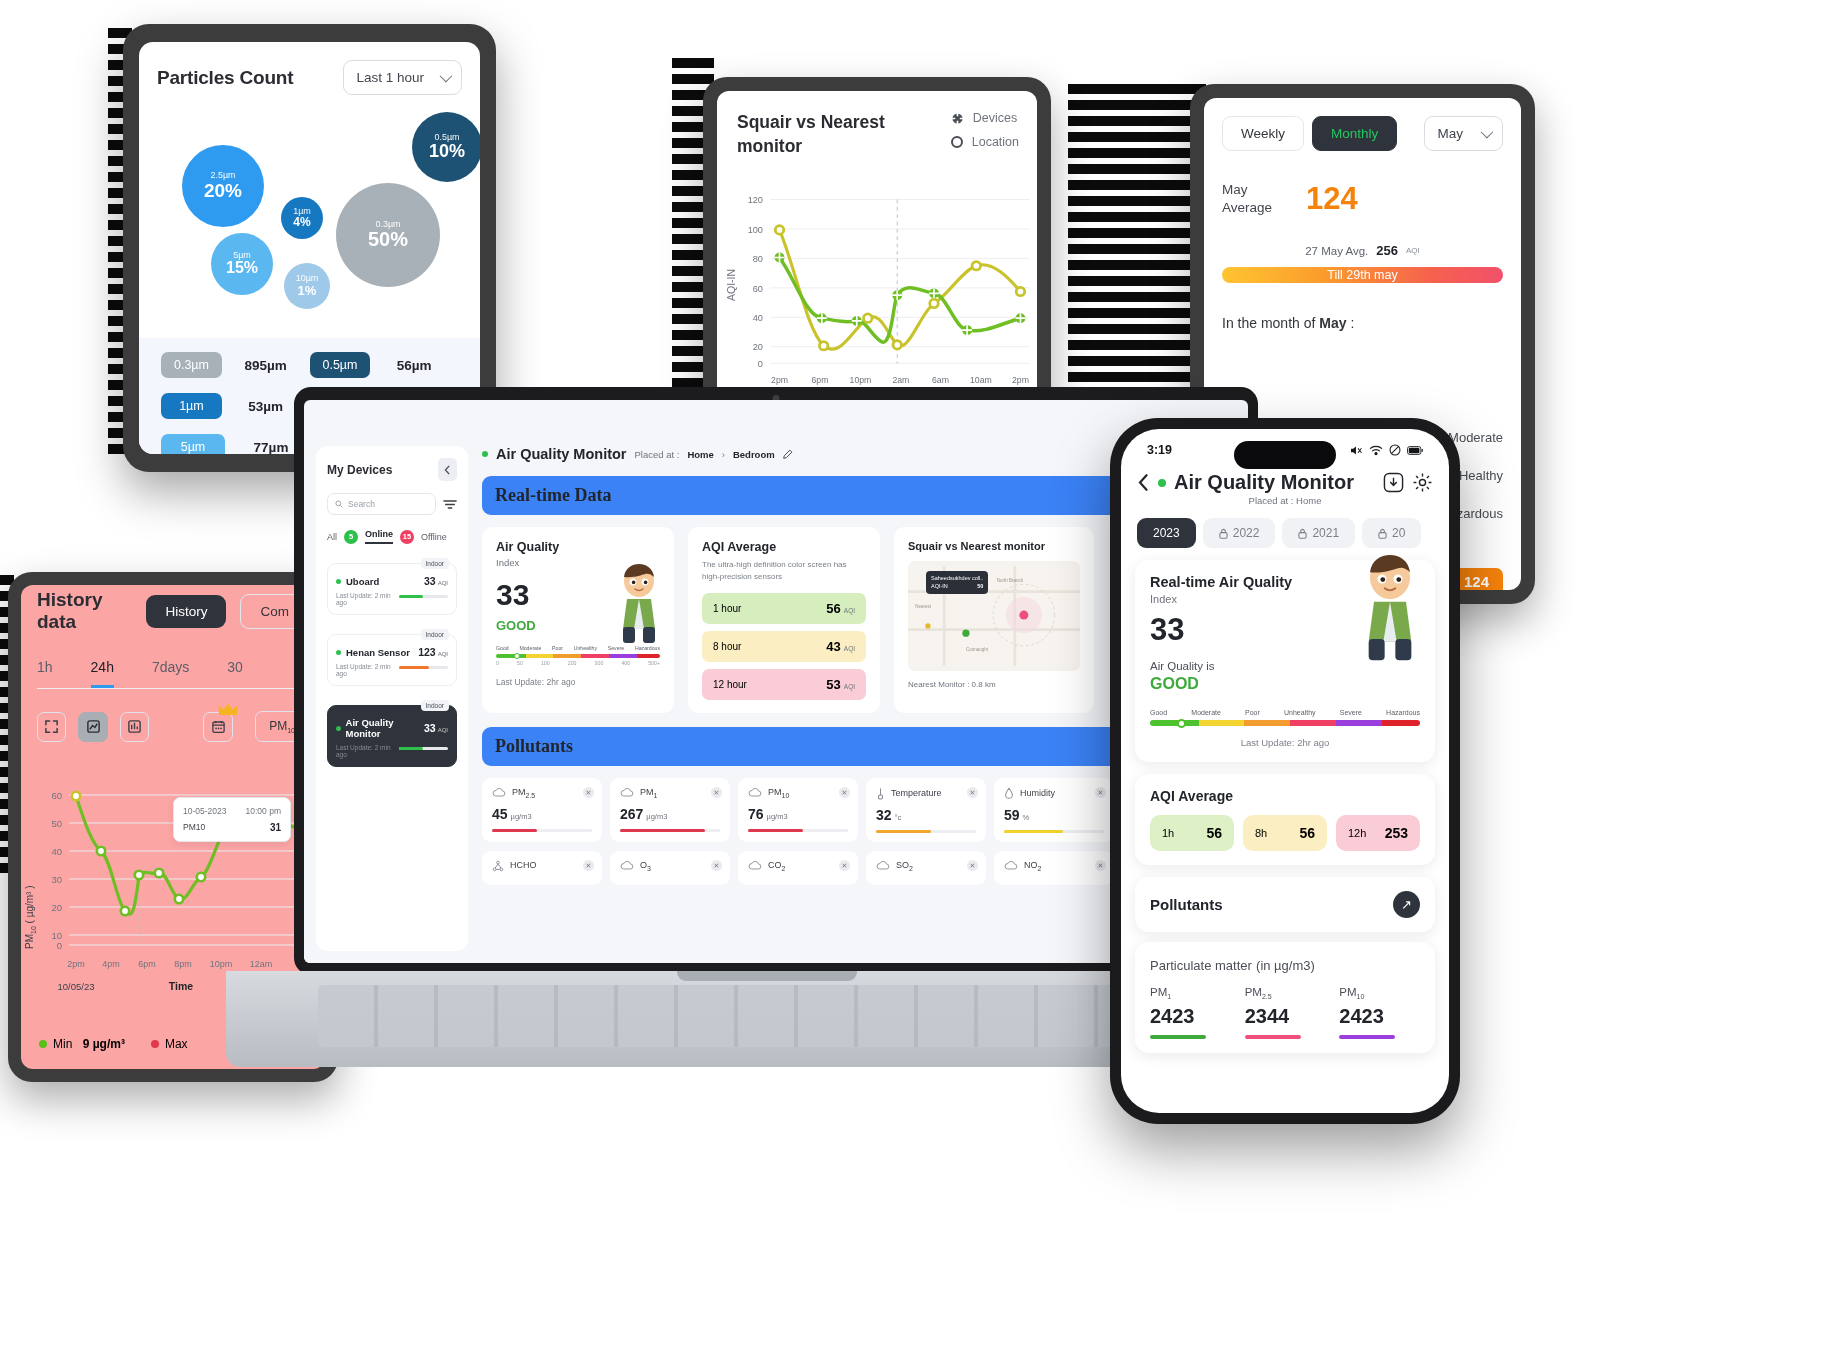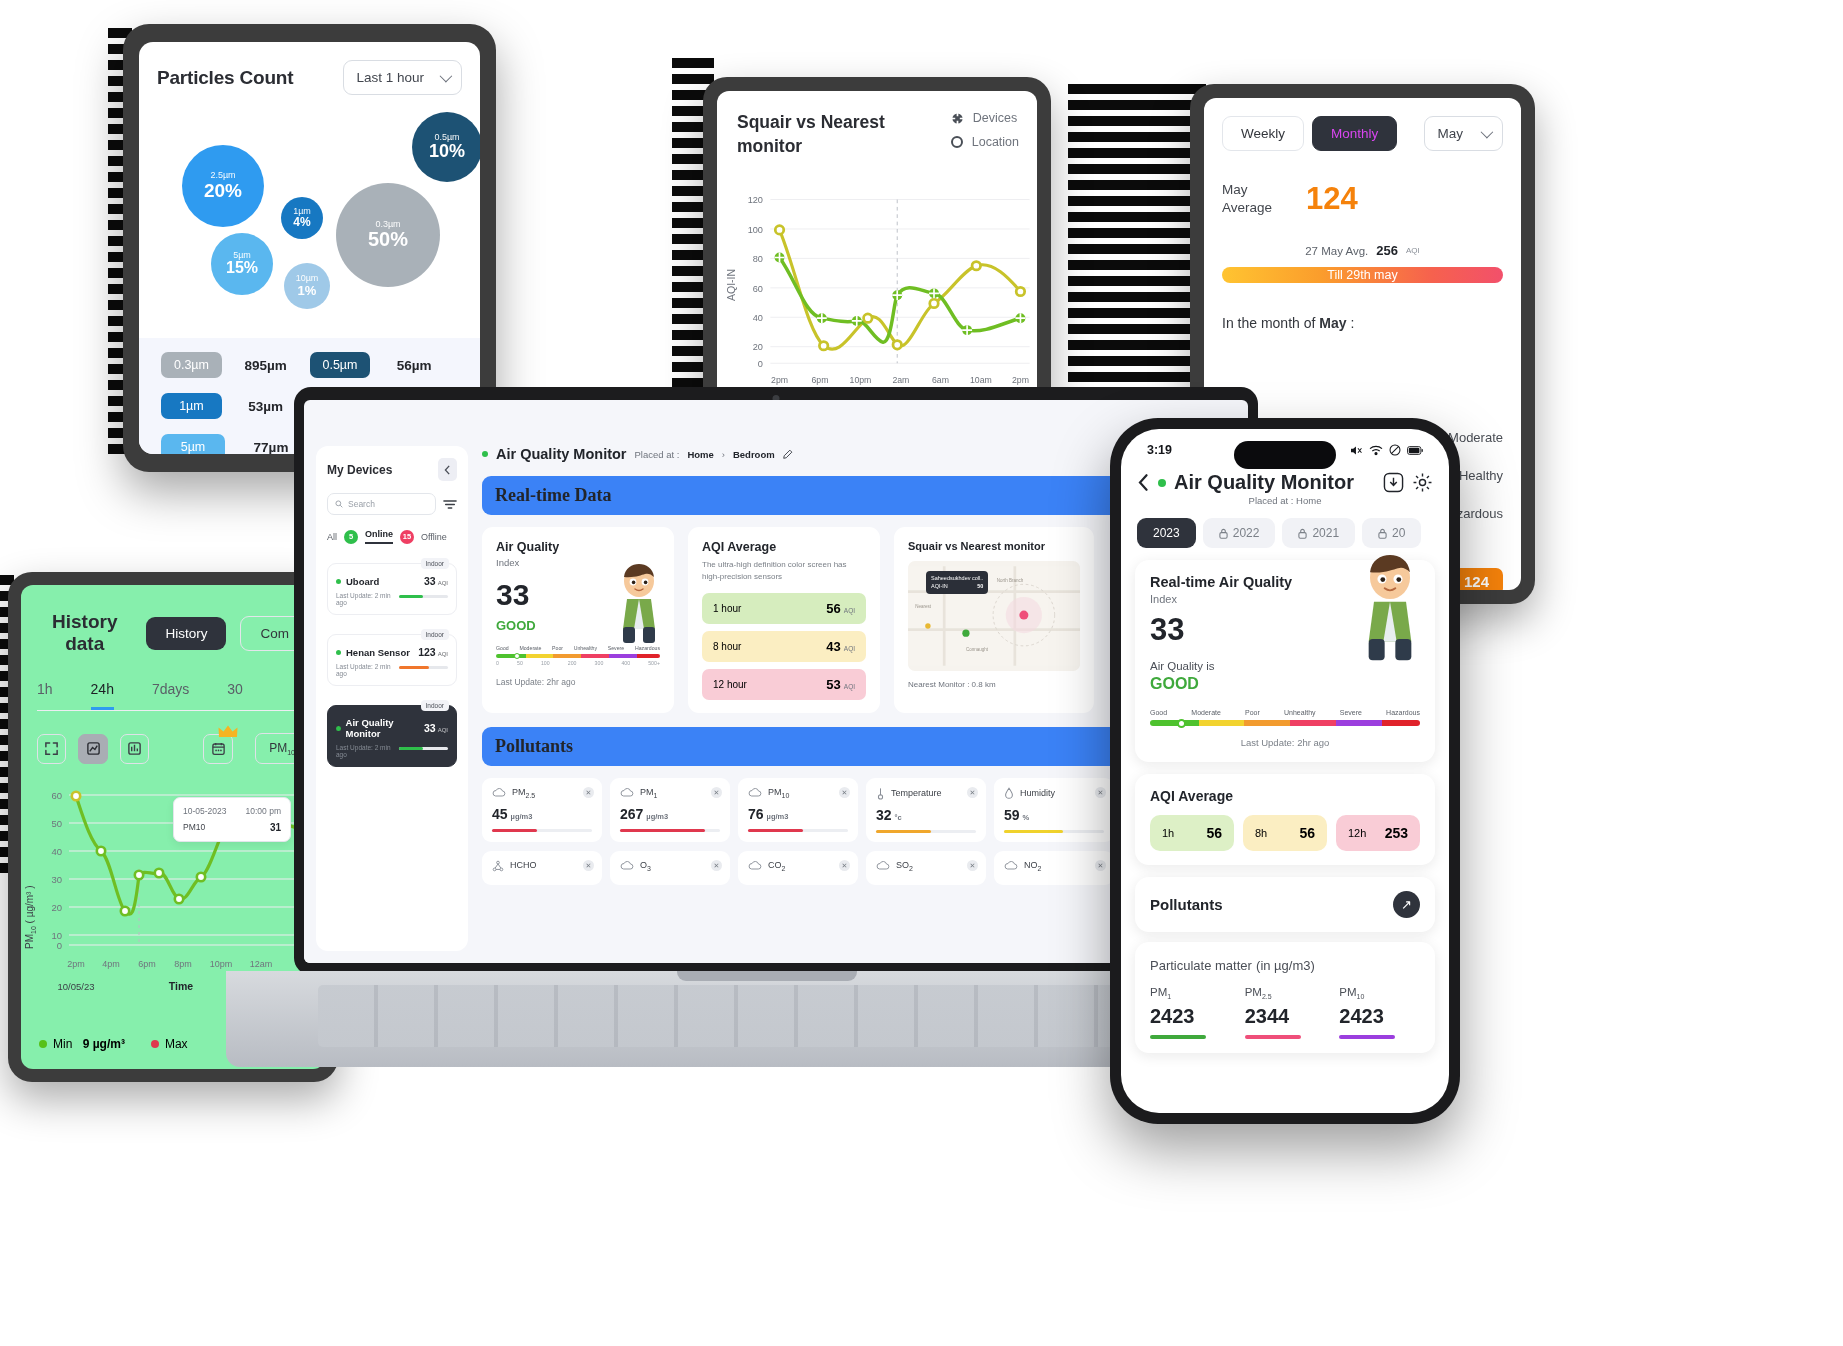--- a/index.html
+++ b/index.html
@@ -54,40 +54,40 @@
 
   
   #tab3-frame{
     position:absolute; left:1190px; top:84px; width:345px; height:520px;
     background:#3c3c3c; border-radius:24px; padding:14px;
     box-shadow:0 18px 40px rgba(0,0,0,.32);
   }
   #tab3-screen{ width:100%;height:100%;background:#fff;border-radius:12px;overflow:hidden;position:relative;padding:18px;}
   #m-toggle{ display:flex; gap:0; background:#fff;}
   .mtog{ border:1px solid #e3e6eb; font-size:13.5px; padding:9px 18px; border-radius:9px; color:#33363c; background:#fff;}
-  .mtog.on{ background:#2f333c; color:#d946ef; border-color:#2f333c;}
+  .mtog.on{ background:#2f333c; color:#22c55e; border-color:#2f333c;}
   #m-sel{ border:1px solid #d9dde3;border-radius:9px;padding:9px 12px;font-size:13.5px;color:#41454d;
           display:flex;align-items:center;gap:18px;}
   #m-avgrow{ display:flex; align-items:center; gap:34px; margin-top:30px;}
   #m-avg-label{ font-size:13.5px; color:#43474e; line-height:1.35;}
   #m-avg-val{ font-size:31px; font-weight:700; color:#f5820b;}
   #m-scale-note{ display:flex; align-items:center; gap:8px; justify-content:center; font-size:11.5px; color:#5d626a; margin-top:26px;}
   #m-bar{ height:16px; border-radius:8px; margin-top:9px; color:#fff; font-size:12.5px;
           display:flex;align-items:center;justify-content:center;
           background:linear-gradient(90deg,#ffc431,#fb9d2c 35%,#f6614e 75%,#f2506b);}
   #m-month-note{ margin-top:32px; font-size:14px; color:#33363c;}
   .scale-word{ position:absolute; right:18px; font-size:13px; color:#4a4e55;}
 
   
   #hist-frame{
     position:absolute; left:8px; top:572px; width:330px; height:510px;
     background:#3c3c3c; border-radius:24px; padding:13px;
     box-shadow:0 18px 40px rgba(0,0,0,.32);
   }
-  #hist-screen{ width:100%;height:100%;background:#86efac;border-radius:12px;overflow:hidden;position:relative;padding:26px 16px;text-align:center;}
+  #hist-screen{ width:100%;height:100%;background:#fca5a5;border-radius:12px;overflow:hidden;position:relative;padding:4px 16px;}
   #h-head{ display:flex; align-items:center; gap:14px;}
   #h-title{ font-size:19px; font-weight:700; color:#2b2d33;}
   .h-seg{ border-radius:9px; padding:9px 19px; font-size:13.5px;}
   .h-seg.on{ background:#2f333c;color:#fff;}
   .h-seg.off{ border:1px solid #e3e6eb;color:#33363c;}
   #h-tabs{ display:flex; gap:38px; margin-top:26px; font-size:14px; color:#5a5f67; border-bottom:1px solid #eceef2; }
   #h-tabs .t{ padding-bottom:10px;}
   #h-tabs .t.on{ color:#1d1f24; border-bottom:3px solid #2f9bf0;}
   #h-tools{ display:flex; align-items:center; gap:12px; margin-top:22px;}
   .tool{ width:30px;height:30px;border:1px solid #dfe2e8;border-radius:7px;display:flex;align-items:center;justify-content:center;}
@@ -152,21 +152,21 @@
      background:linear-gradient(90deg,#4ec22e 0 18%,#f2d32f 18% 35%,#f29b2f 35% 52%,#ef3f63 52% 69%,#9b3ede 69% 86%,#e0222a 86% 100%);}
   .aqscale-nums{ display:flex; justify-content:space-between; font-size:5.2px; color:#9aa0a8;}
   .aqrow{ border-radius:7px; padding:8px 11px; display:flex; align-items:center; justify-content:space-between; font-size:10px; margin-top:7px;}
   .aqrow b{ font-size:13px;}
   .aqrow .u{ font-size:6.5px; color:#6f747d; margin-left:3px;}
   #pollgrid{ display:flex; gap:8px; margin-top:12px; flex-wrap:wrap;}
   .poll{ width:120px; background:#fff; border-radius:9px; padding:9px 10px; position:relative;}
   .poll .hd{ display:flex; align-items:center; gap:6px; font-size:9px; color:#3b3f46;}
   .poll .x{ position:absolute; right:8px; top:9px; width:11px;height:11px;border-radius:50%;background:#e9ebef;color:#7b8088;font-size:7px;display:flex;align-items:center;justify-content:center;}
   .poll .v{ font-size:14px; font-weight:700; color:#22252b; margin-top:7px;}
-  .poll .v span{ font-size:7.5px; font-weight:700; color:#6f747d; margin-left:3px;}
+  .poll .v span{ font-size:7.5px; font-weight:400; color:#6f747d; margin-left:3px;}
   .poll .pb{ height:3px;border-radius:2px;background:#eceef2;margin-top:7px;position:relative;}
   .poll .pb i{ position:absolute;left:0;top:0;bottom:0;border-radius:2px;}
 
   
   #phone{ position:absolute; left:1110px; top:418px; width:350px; height:706px;
           background:#1b1b1d; border-radius:48px; padding:11px;
           box-shadow:0 26px 56px rgba(0,0,0,.38);}
   #ph-screen{ width:100%;height:100%;background:#fff;border-radius:38px;overflow:hidden;position:relative;}
   #notch{ position:absolute; left:50%; transform:translateX(-50%); top:12px; width:102px;height:28px;background:#0b0b0d;border-radius:16px;}
   #status{ display:flex; align-items:center; justify-content:space-between; padding:14px 26px 0 26px; font-size:12.5px; font-weight:700; color:#14161a;}

